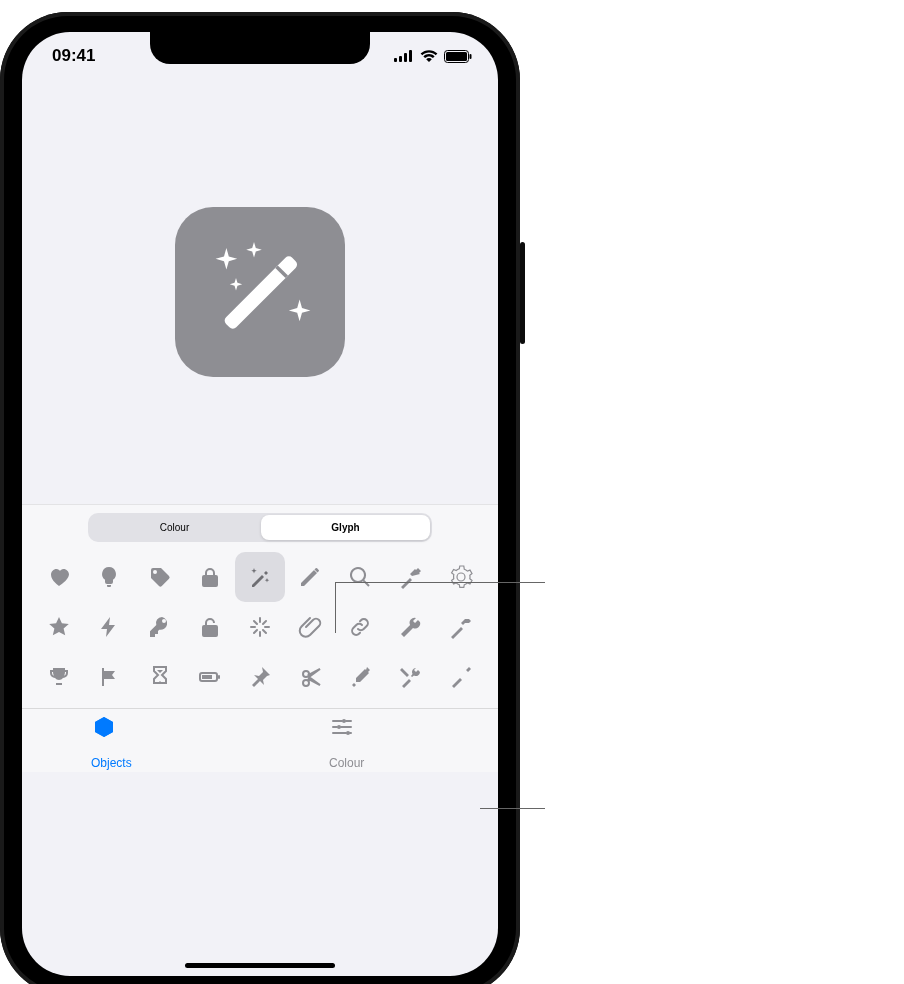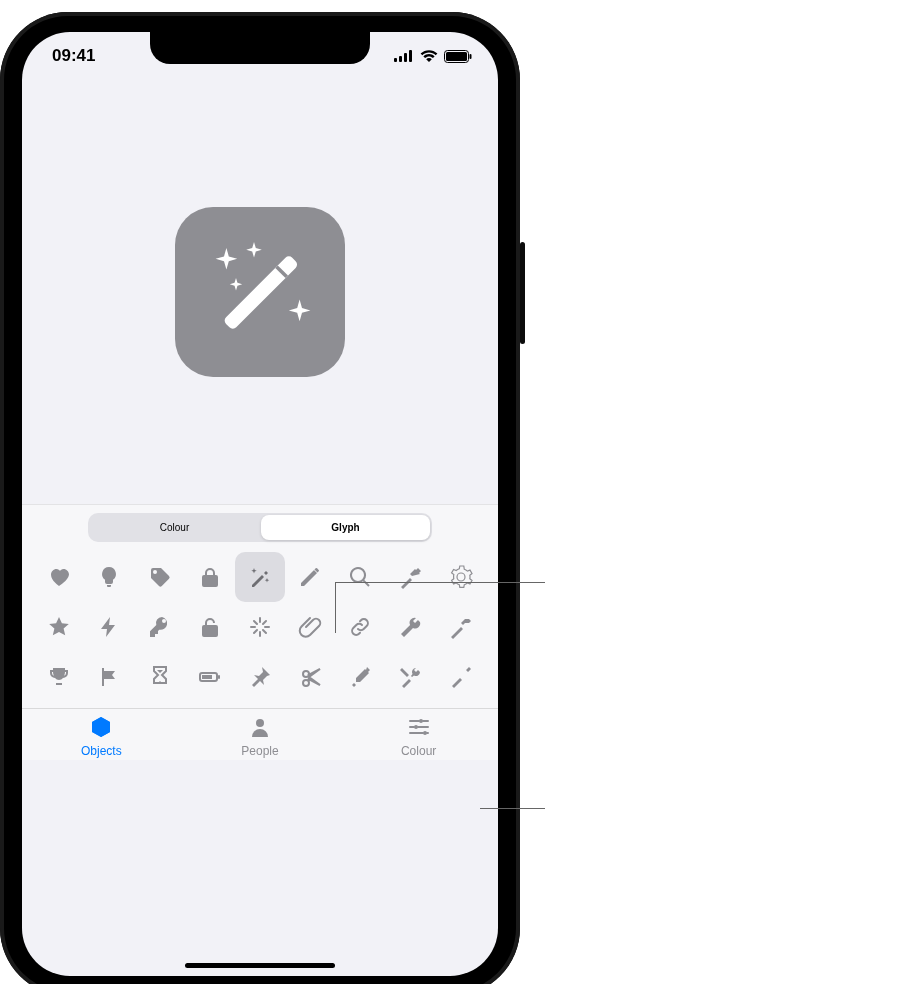--- a/index.html
+++ b/index.html
@@ -161,22 +161,22 @@
   .tab-bar {
     border-top: 1px solid rgba(0,0,0,0.12);
     background: #f7f7f9;
     display: flex;
     justify-content: space-around;
     padding: 6px 0 2px;
   }
   .tab-item {
     display: flex;
     flex-direction: column;
-    align-items: center;
-    gap: 2px;
+    align-items: flex-start;
+    gap: 14px;
     font-size: 12px;
     color: #8e8e93;
     width: 100px;
   }
   .tab-item.active { color: #007aff; }
   .tab-item svg { width: 26px; height: 24px; fill: currentColor; }
 
   .home-indicator {
     position: absolute;
     bottom: 8px;
@@ -428,27 +428,20 @@
           <span><svg viewBox="0 0 24 24">
                 <path d="M12 2l9 5v10l-9 5-9-5V7z M12 2v10M12 12l9-5M12 12l-9-5" fill="currentColor" stroke="#fff" stroke-width="0"></path>
                 <path d="M12 2l9 5-9 5-9-5z" fill="currentColor" opacity="0.85"></path>
                 <path d="M3 7l9 5v10l-9-5z" fill="currentColor" opacity="0.7"></path>
                 <path d="M21 7l-9 5v10l9-5z" fill="currentColor"></path>
               </svg></span>
           <span>Objects</span>
         </div>
         <div class="tab-item">
           <span><svg viewBox="0 0 24 24">
-                <circle cx="12" cy="8" r="4"></circle>
-                <path d="M4 22a8 8 0 0 1 16 0z"></path>
-              </svg></span>
-          <span>People</span>
-        </div>
-        <div class="tab-item">
-          <span><svg viewBox="0 0 24 24">
                 <path d="M3 6h9m4 0h5M3 12h4m4 0h10M3 18h13m4 0h1" stroke="currentColor" stroke-width="2" stroke-linecap="round" fill="none"></path>
                 <circle cx="14" cy="6" r="2"></circle>
                 <circle cx="9" cy="12" r="2"></circle>
                 <circle cx="18" cy="18" r="2"></circle>
               </svg></span>
           <span>Colour</span>
         </div>
       </div>
 
       <div class="home-indicator"></div>

